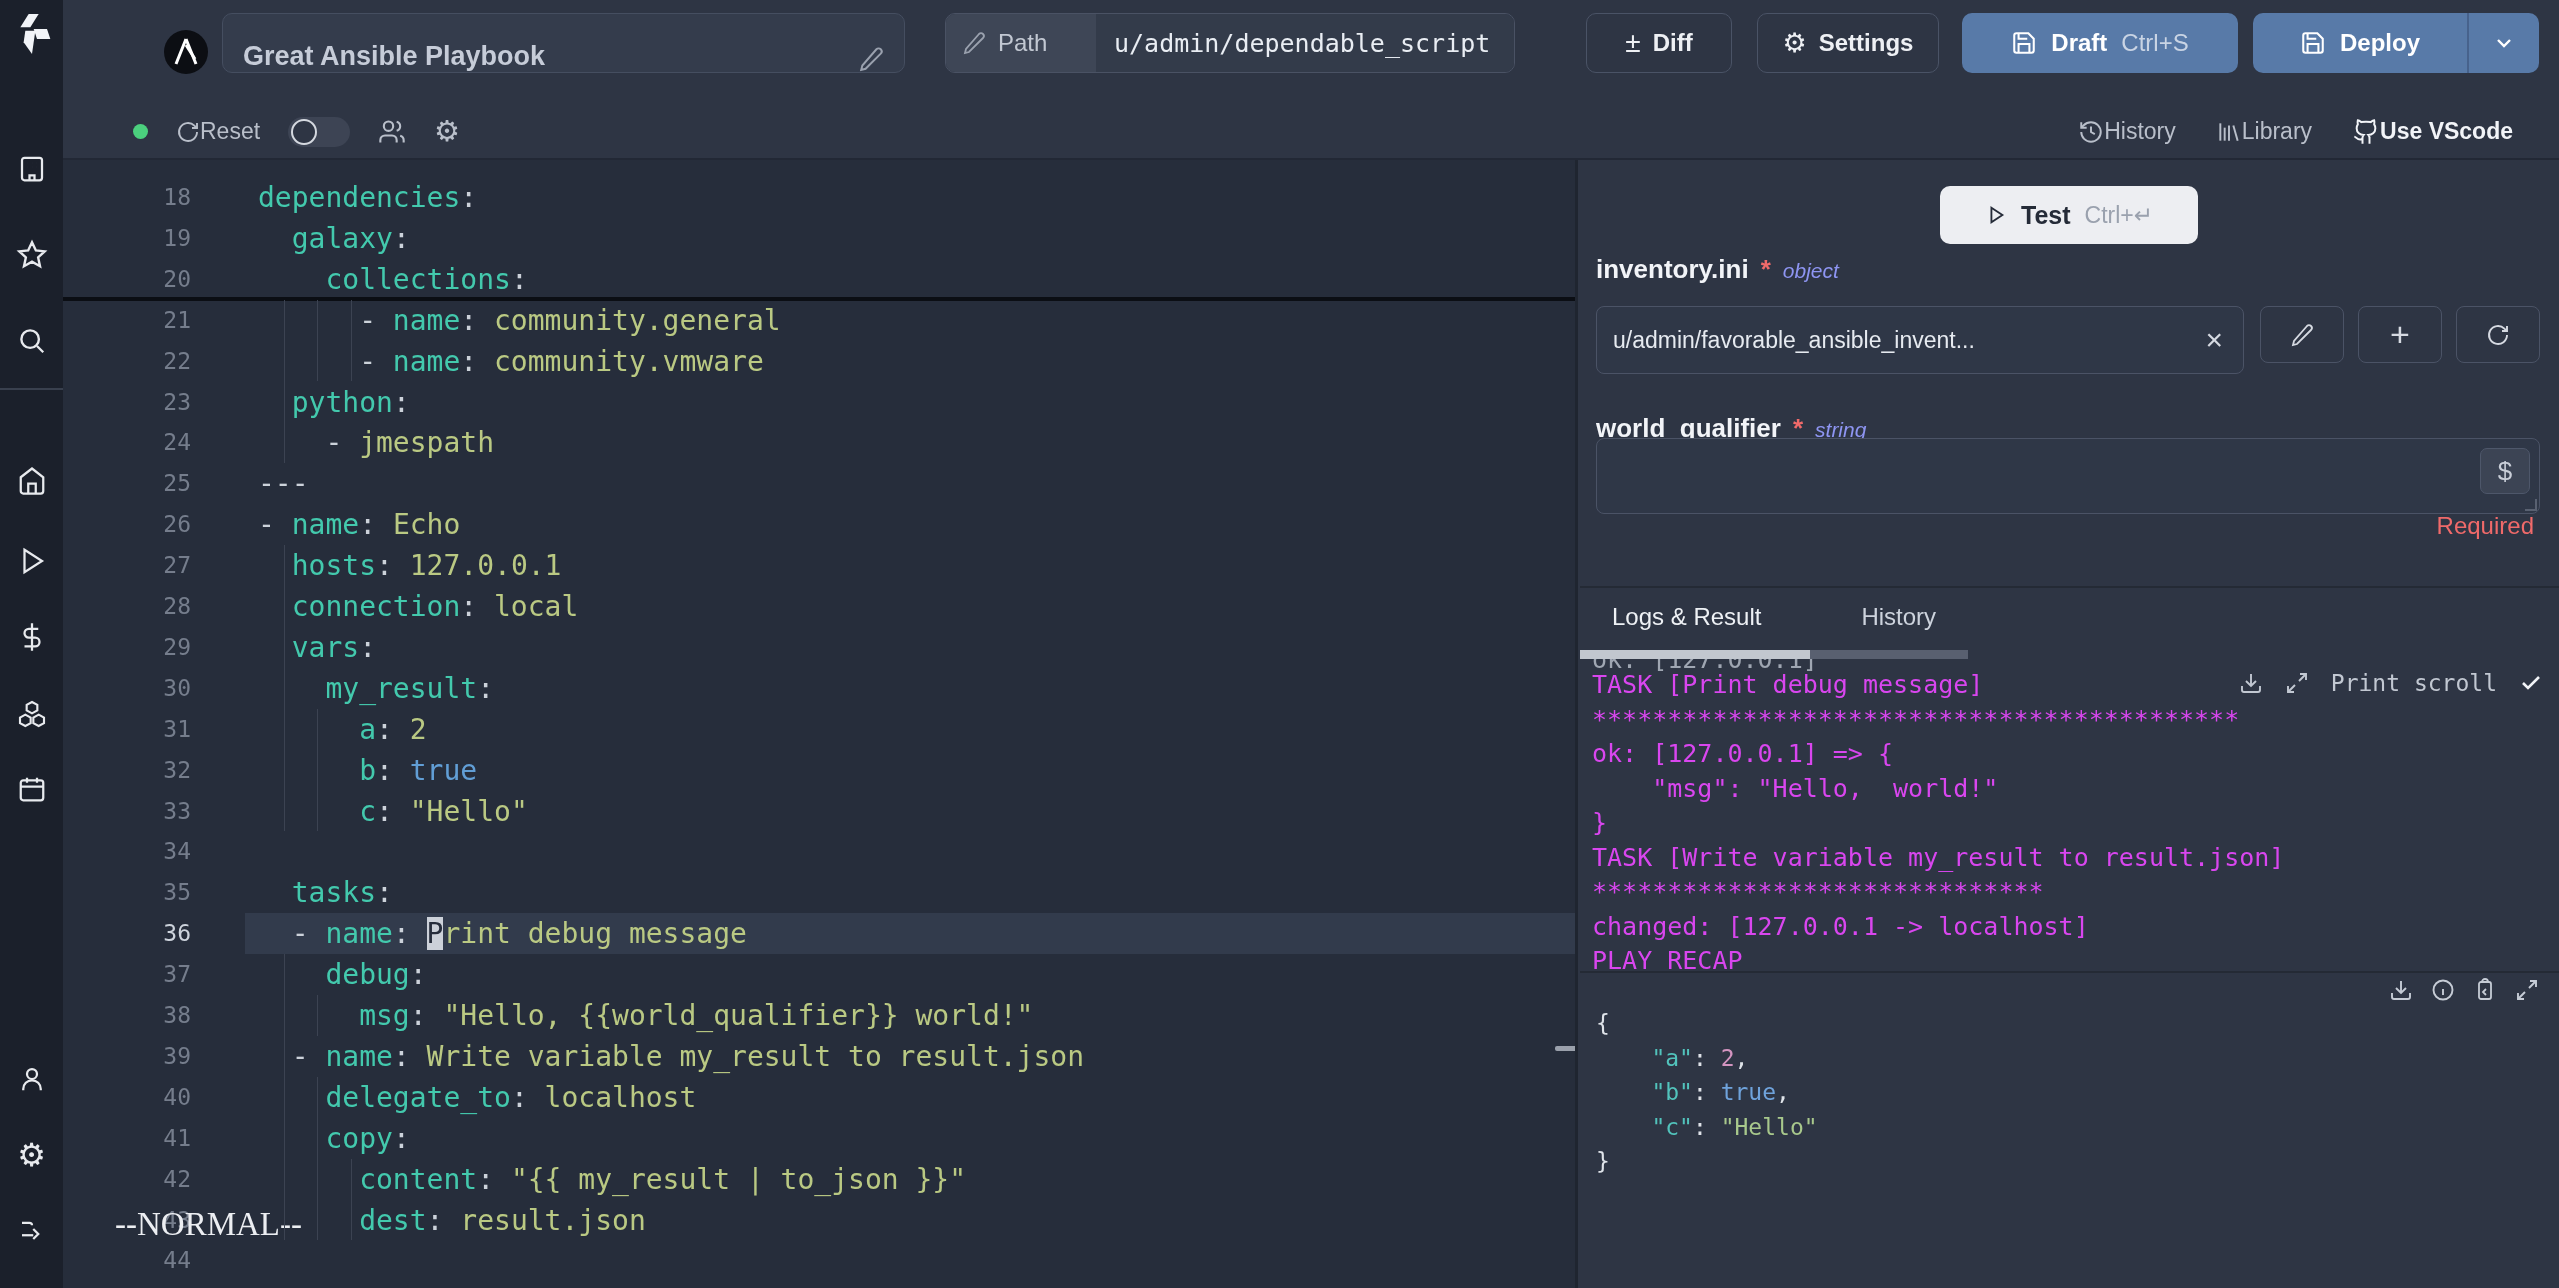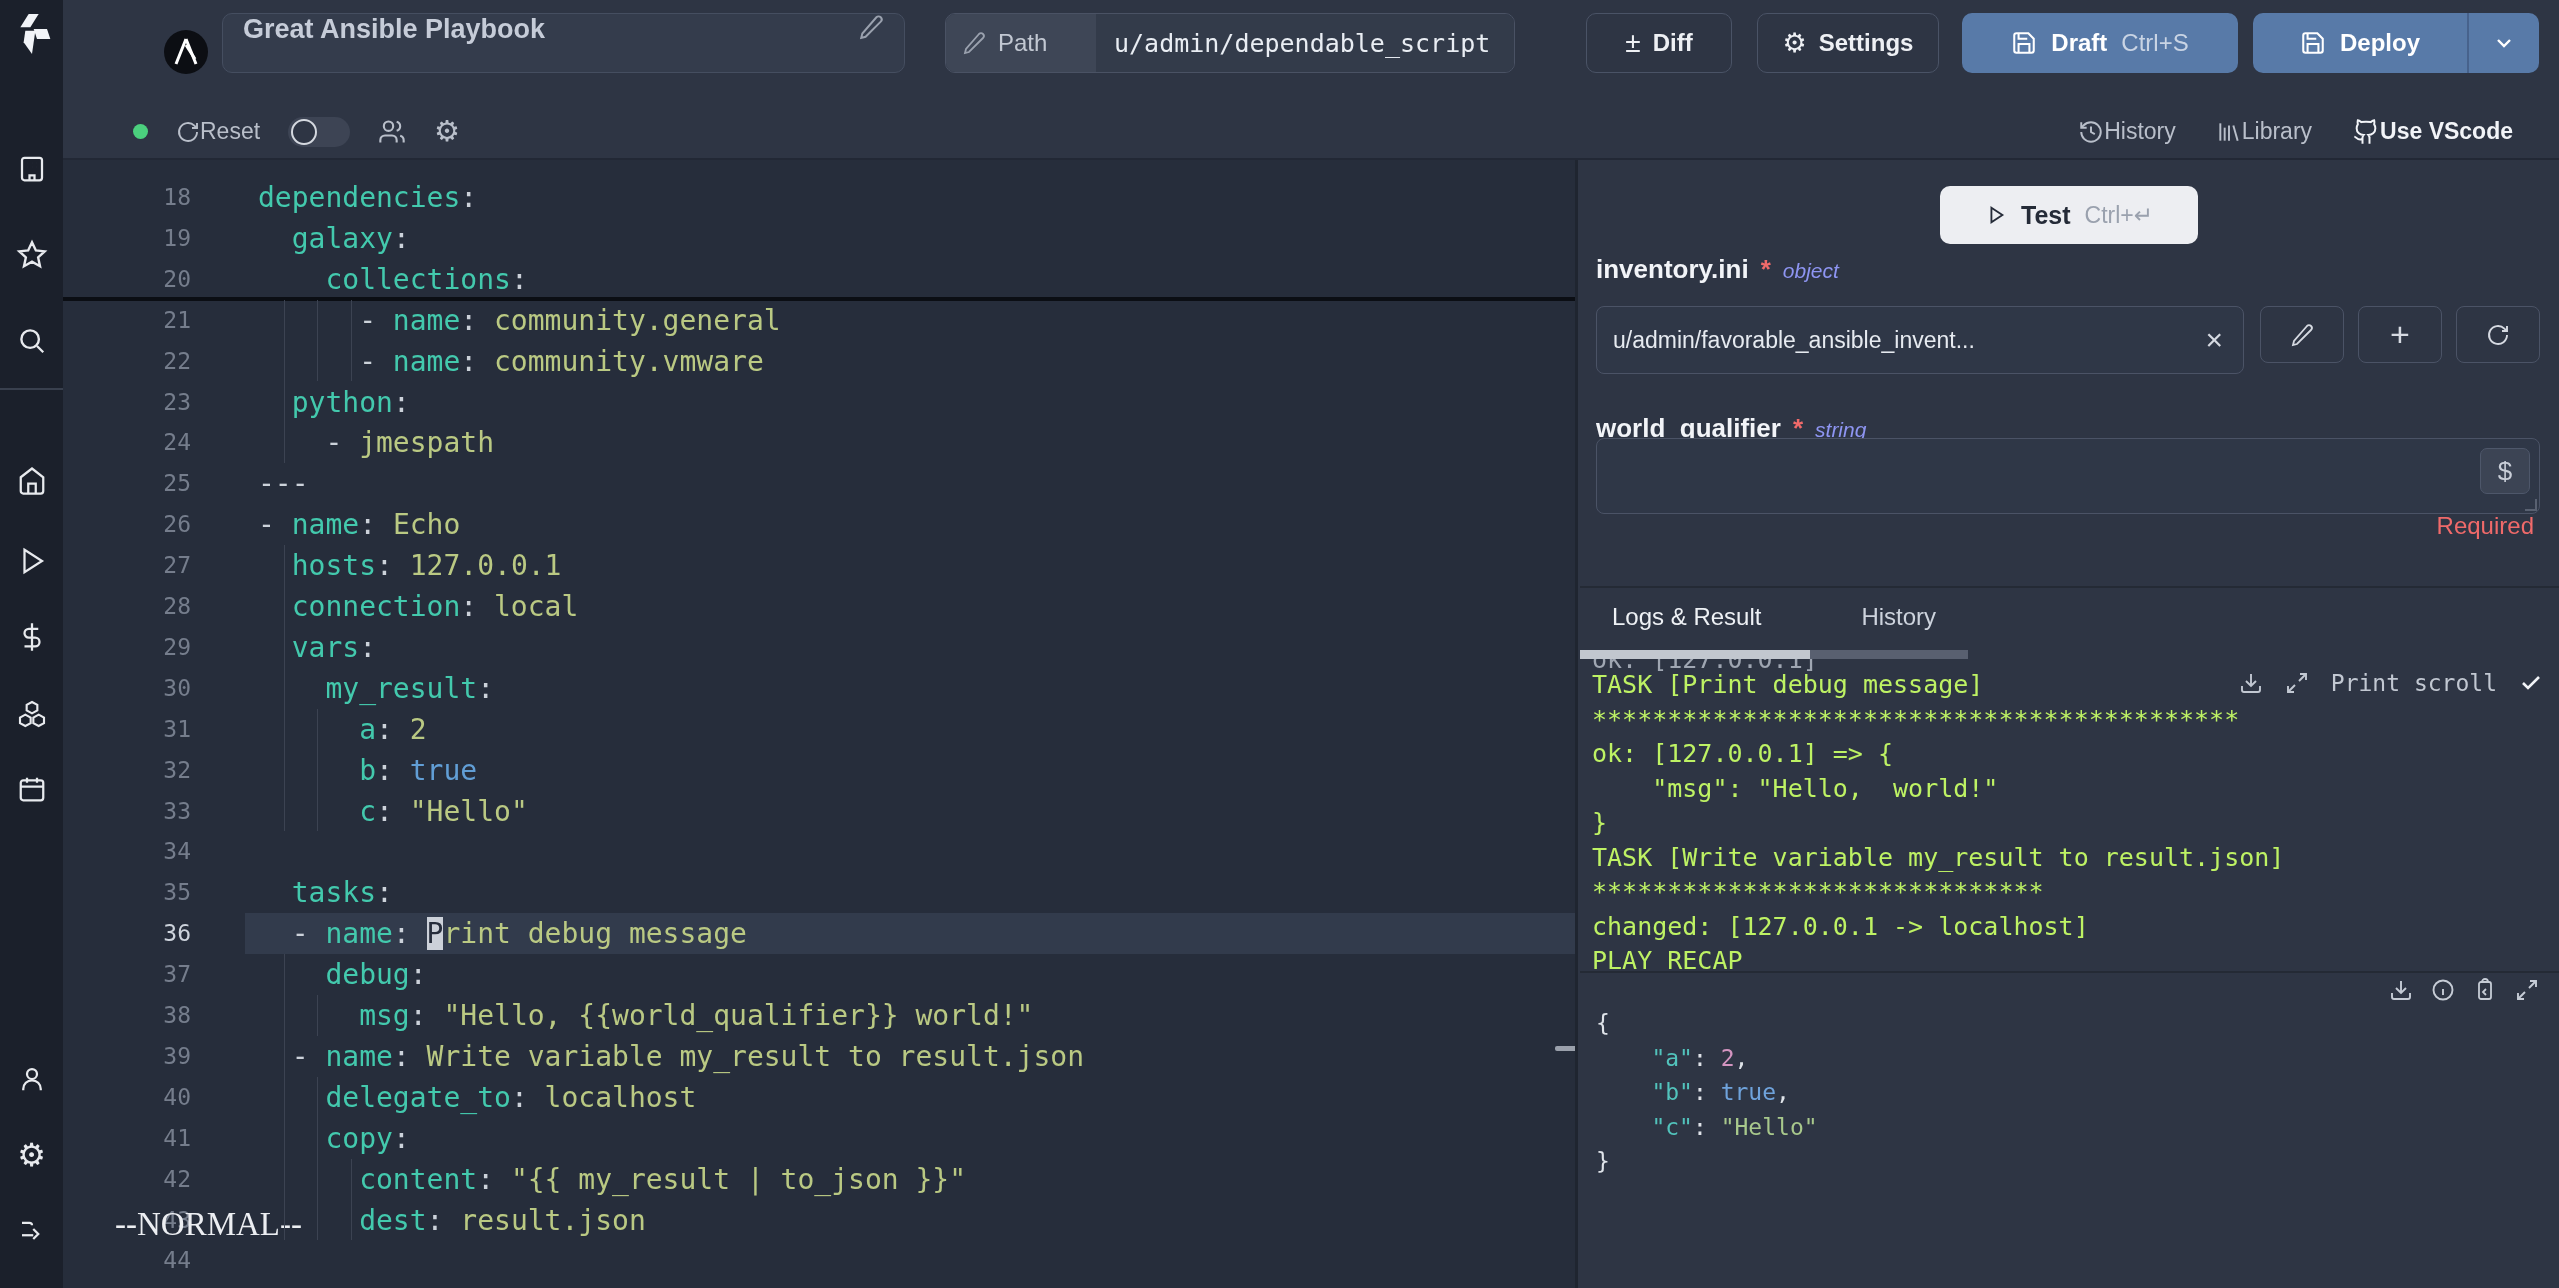--- a/index.html
+++ b/index.html
@@ -12,21 +12,21 @@
   .rail { position:absolute; left:0; top:0; width:63px; height:1288px; background:#1b202b; z-index:5; }
   .rail .logo { position:absolute; left:12px; top:12px; }
   .rail .ric { position:absolute; left:50%; transform:translateX(-50%); width:34px; height:34px;
                display:flex; align-items:center; justify-content:center; color:#e8eaee; cursor:pointer; }
   .rail .divider { position:absolute; left:0; top:388px; width:63px; height:2px; background:#39404e; }
 
   
   .topbar { position:absolute; left:63px; top:0; width:2496px; height:105px; background:#2e3544; }
   .ans-logo { position:absolute; left:100px; top:29px; width:46px; height:46px; }
   .title-box { position:absolute; left:159px; top:13px; width:683px; height:60px; background:#343c4c;
-               border:1px solid #454e60; border-radius:10px; display:flex; align-items:flex-start; padding:0 20px; }
+               border:1px solid #454e60; border-radius:10px; display:flex; align-items:flex-end; padding:0 20px; }
   .title-box .ttl { font-size:27px; font-weight:700; color:#c6ccd8; flex:1; }
   .path-box { position:absolute; left:882px; top:13px; width:570px; height:60px; border:1px solid #4a5264;
               border-radius:10px; display:flex; overflow:hidden; }
   .path-left { width:150px; background:#3e4656; display:flex; align-items:center; gap:12px; padding:0 16px; color:#c2c8d2; font-size:24px; }
   .path-val { flex:1; background:#333b4a; display:flex; align-items:center; padding:0 18px;
               font-family:"DejaVu Sans Mono", monospace; font-size:25px; color:#e9edf3; }
   .tbtn { position:absolute; top:13px; height:60px; border:1px solid #4a5366; border-radius:10px; background:transparent;
           display:flex; align-items:center; justify-content:center; gap:12px; color:#eef0f4; font-size:24px; font-weight:700; cursor:pointer; }
   .bluebtn { position:absolute; top:13px; height:60px; border-radius:10px; background:#587aa8; display:flex; align-items:center;
              color:#ffffff; font-size:24px; font-weight:700; cursor:pointer; }
@@ -93,21 +93,21 @@
   .tab { font-size:24px; cursor:pointer;text-align:center; }
   .tab.active { color:#eef1f5; }
   .tab.inactive { color:#cdd3dd; }
 
   .logarea { position:absolute; left:0; top:486px; width:979px; height:325px; overflow:hidden;
              font-family:"DejaVu Sans Mono", monospace; }
   .bar-light { position:absolute; left:0; top:4px; width:230px; height:9px; background:#c2c7cf; }
   .bar-gray  { position:absolute; left:230px; top:4px; width:158px; height:9px; background:#596070; }
   .clipline  { position:absolute; left:12px; top:13px; height:13px; overflow:hidden; }
   .clipline span { display:block; margin-top:-14px; font-size:25px; color:#9fa6b2; }
-  .log-row { position:absolute; left:12px; font-size:25px; line-height:34px; color:#bef264; white-space:pre; }
+  .log-row { position:absolute; left:12px; font-size:25px; line-height:34px; color:#d946ef; white-space:pre; }
   .log-tools { position:absolute; right:16px; top:24px; display:flex; align-items:center; gap:22px; color:#c2c8d2; }
   .log-tools .lbl { font-size:23px; }
   .log-tools .chk { color:#f2f4f8; }
 
   .resultarea { position:absolute; left:0; top:813px; width:979px; height:317px; font-family:"DejaVu Sans Mono", monospace; }
   .res-tools { position:absolute; right:20px; top:5px; display:flex; align-items:center; gap:18px; color:#c6ccd6; }
   .res-row { position:absolute; left:16px; font-size:23px; line-height:34px; white-space:pre; }
   .tk-rkey{color:#52c3bc} .tk-rnum{color:#d394c0} .tk-rbool{color:#6fa3dc}
   .tk-rstr{color:#a8c88c} .tk-rp{color:#dfe3e9}
 

